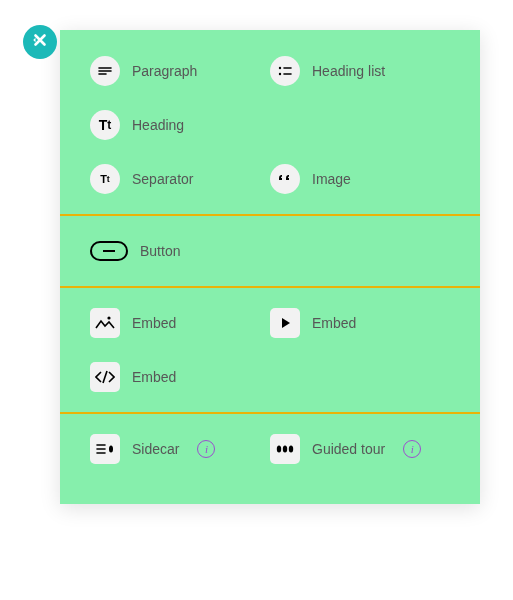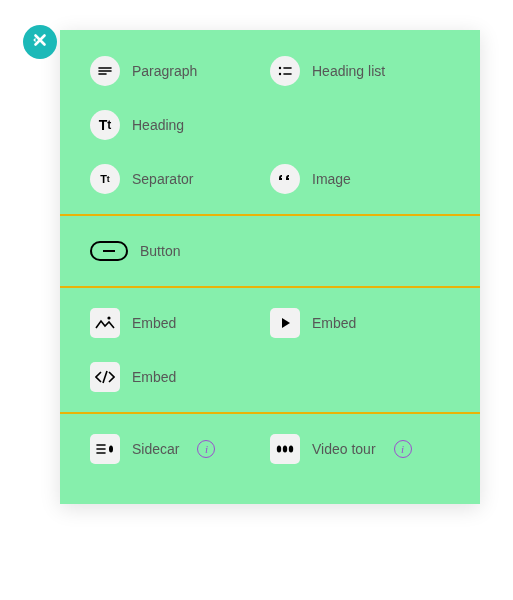--- a/index.html
+++ b/index.html
@@ -200,19 +200,19 @@
         <span class="info">i</span>
       </div>
       <div class="item">
         <span class="icon-box">
           <svg width="20" height="12" viewBox="0 0 20 12">
               <ellipse cx="4" cy="6" rx="2.2" ry="3.5" fill="#000"></ellipse>
               <ellipse cx="10" cy="6" rx="2.2" ry="3.5" fill="#000"></ellipse>
               <ellipse cx="16" cy="6" rx="2.2" ry="3.5" fill="#000"></ellipse>
             </svg>
         </span>
-        <span class="label">Video tour</span>
+        <span class="label">Guided tour</span>
         <span class="info">i</span>
       </div>
     </div>
   </div>
 
 </div>
 
 </body></html>

